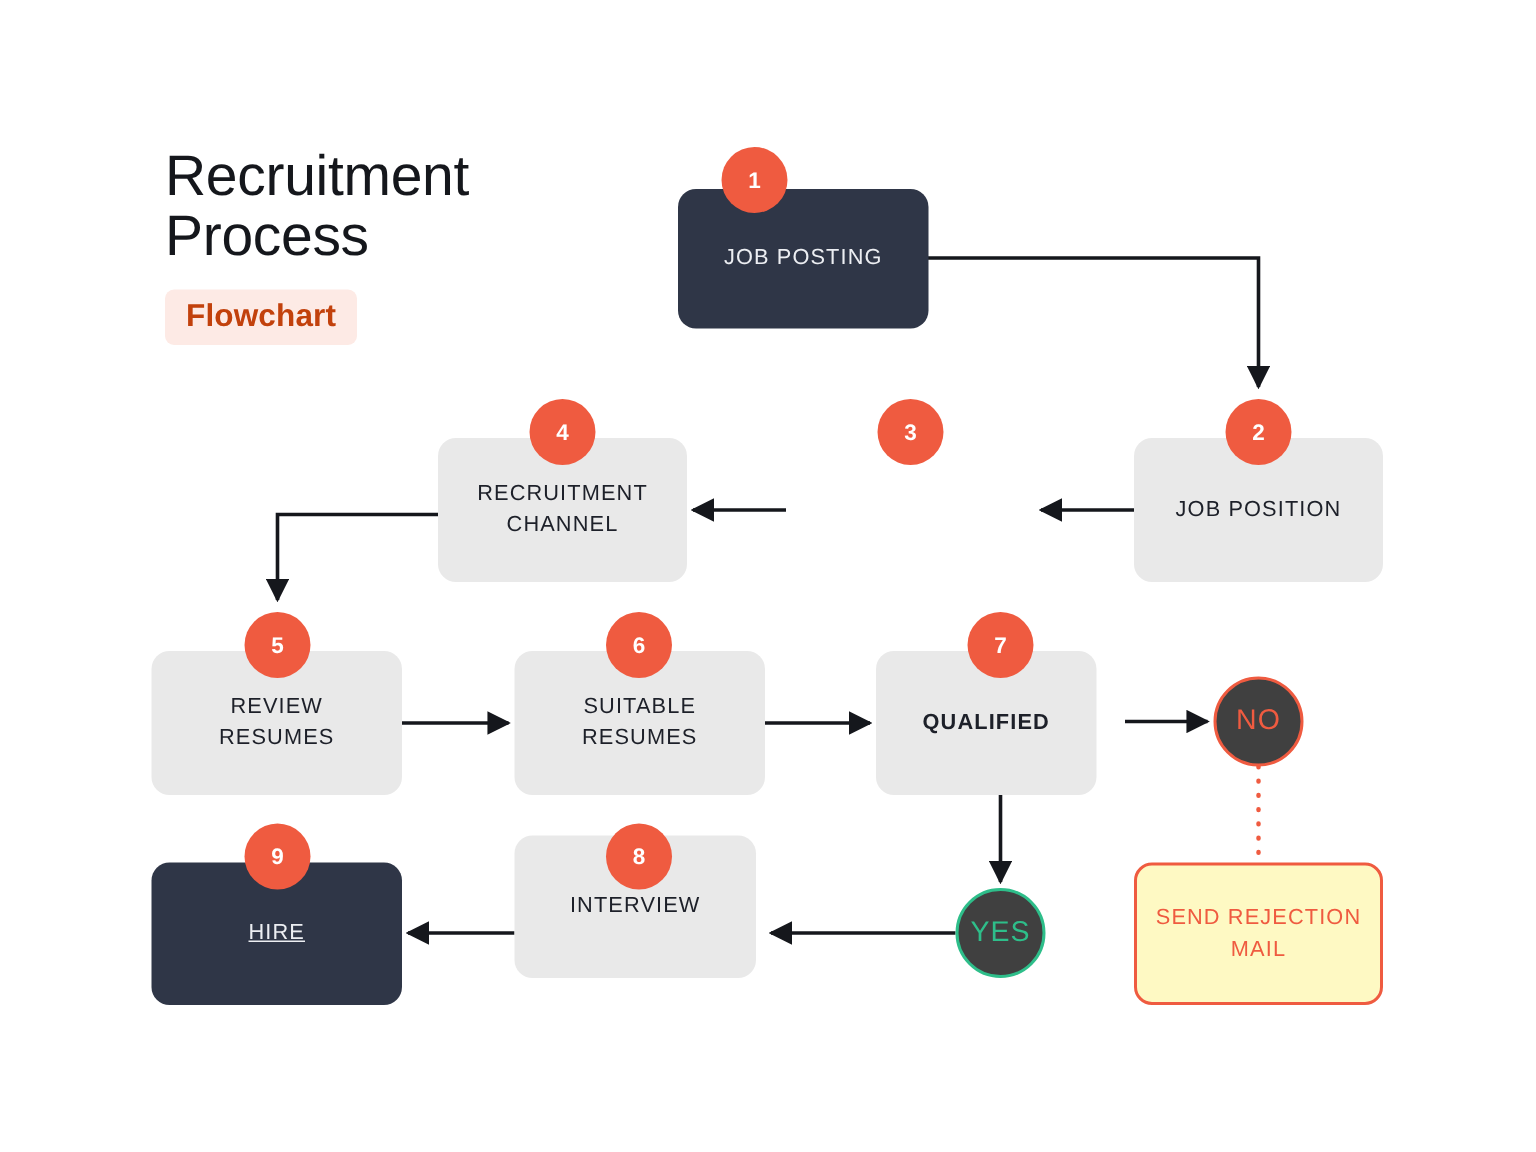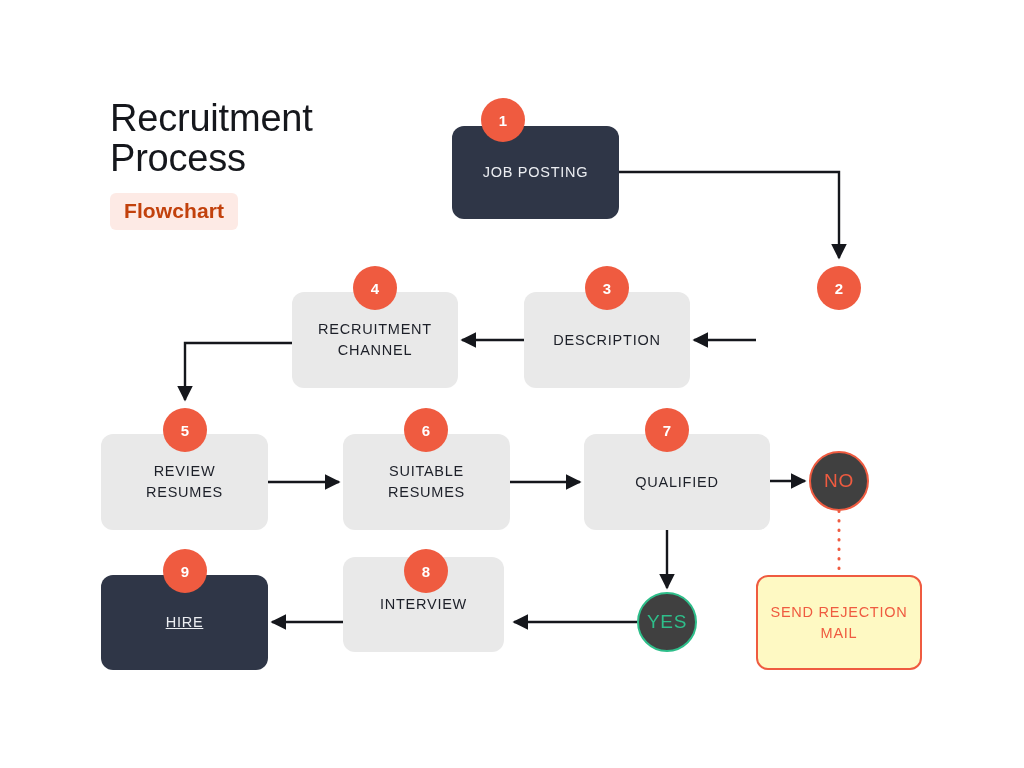--- a/index.html
+++ b/index.html
@@ -160,33 +160,33 @@
 
     <path d="M 839 511 L 839 575" fill="none" stroke="#ef5b40" stroke-width="3" stroke-linecap="round" stroke-dasharray="0.5 9"></path>
 
     <path d="M 637 622 L 514 622" fill="none" stroke="#15171c" stroke-width="2.4" marker-end="url(#arrow)"></path>
 
     <path d="M 343 622 L 272 622" fill="none" stroke="#15171c" stroke-width="2.4" marker-end="url(#arrow)"></path>
   </svg>
 
   <div class="node dark" style="left:420px; top:126px; width:167px; height:93px;margin-left:32px;">JOB POSTING</div>
 
-
-  <div class="node grey" style="left:524px; top:292px; width:166px; height:96px;">DESCRIPTION</div>
+  <div class="node grey" style="left:756px; top:292px; width:166px; height:96px;">JOB POSITION</div>
+
 
   <div class="node grey" style="left:292px; top:292px; width:166px; height:96px;">RECRUITMENT
 CHANNEL</div>
 
   <div class="node grey" style="left:101px; top:434px; width:167px; height:96px;">REVIEW
 RESUMES</div>
 
   <div class="node grey" style="left:343px; top:434px; width:167px; height:96px;">SUITABLE
 RESUMES</div>
 
-  <div class="node grey" style="left:584px; top:434px; width:186px; height:96px;">QUALIFIED</div>
+  <div class="node grey" style="left:584px; top:434px; width:147px; height:96px;font-weight:bold;">QUALIFIED</div>
 
   <div class="node grey" style="left:343px; top:557px; width:161px; height:95px;">INTERVIEW</div>
 
   <div class="node dark" style="left:101px; top:575px; width:167px; height:95px;text-decoration:underline;">HIRE</div>
 
   <div class="node outline" style="left:756px; top:575px; width:166px; height:95px;">SEND REJECTION
 MAIL</div>
 
   <div class="decision no" style="left:809px; top:451px; width:60px; height:60px;">NO</div>
 

